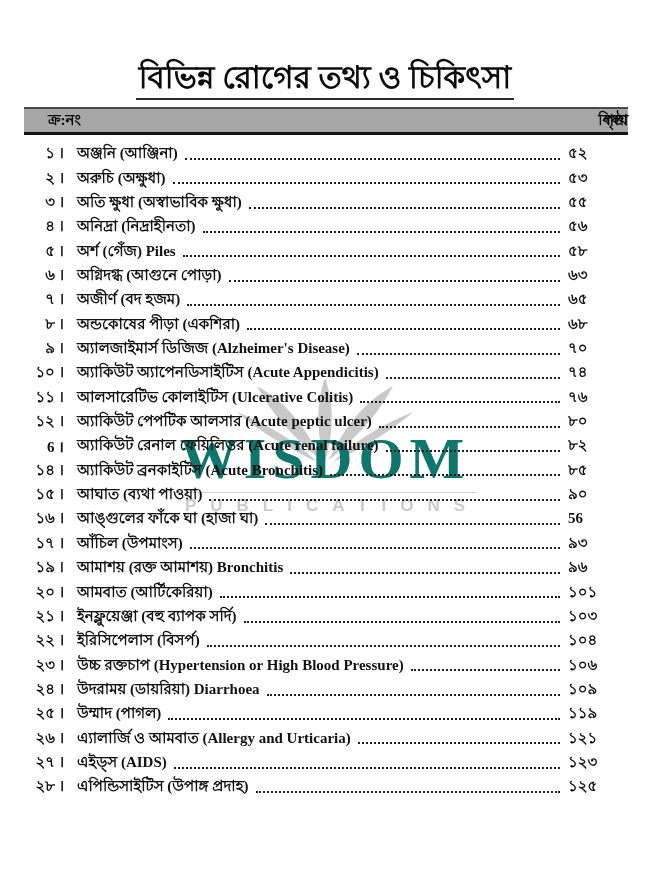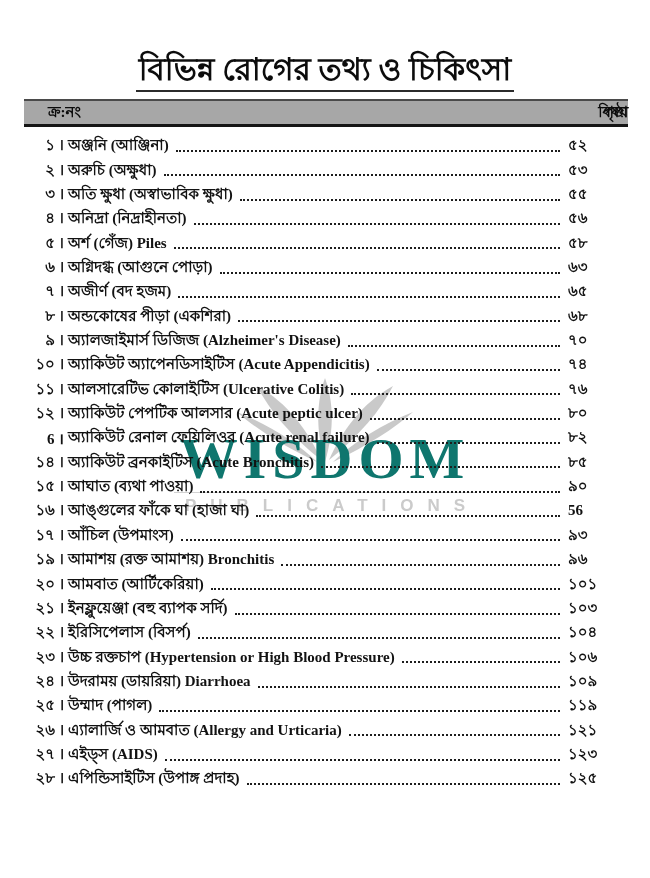--- a/index.html
+++ b/index.html
@@ -31,21 +31,21 @@
     margin-top:3px;
     font-size:17px; font-weight:bold;
     letter-spacing:14px; padding-left:14px;
     color:#cbcbcb;
     font-family:"Liberation Sans","DejaVu Sans",sans-serif;
   }
 
   
   .content { position:relative; z-index:1; }
 
-  .title-wrap { padding-top:52px; text-align:center; }
+  .title-wrap { padding-top:52px; text-align:center;margin-top:8px; }
   .page-title {
     display:inline-block;
     font-size:31px; font-weight:bold; color:#0c0c0c;
     line-height:1.15;
     border-bottom:2px solid #2b2b2b;
     padding:0 3px 2px 3px;
   }
 
   .thead {
     margin:7px 22px 0 24px;
@@ -62,21 +62,21 @@
   .h-page    { margin-left:auto; position:relative; }
 
   .rows { margin:7px 40px 0 30px; }
   .row {
     display:flex; align-items:center;
     height:24.35px;
     font-weight:bold; font-size:15px; color:#121212;
     white-space:nowrap;
   }
   .serial  { width:34px; text-align:right; flex:none; }
-  .subject { margin-left:4px; flex:none; }
+  .subject { margin-left:13px; flex:none; }
   .leader  {
     flex:1 1 auto; min-width:14px; height:0;
     border-bottom:2px dotted #1d1d1d;
     margin:0 8px 6px 7px;
     align-self:flex-end;
   }
   .pageno  { width:42px; text-align:left; flex:none; }
 </style>
 </head>
 <body>

